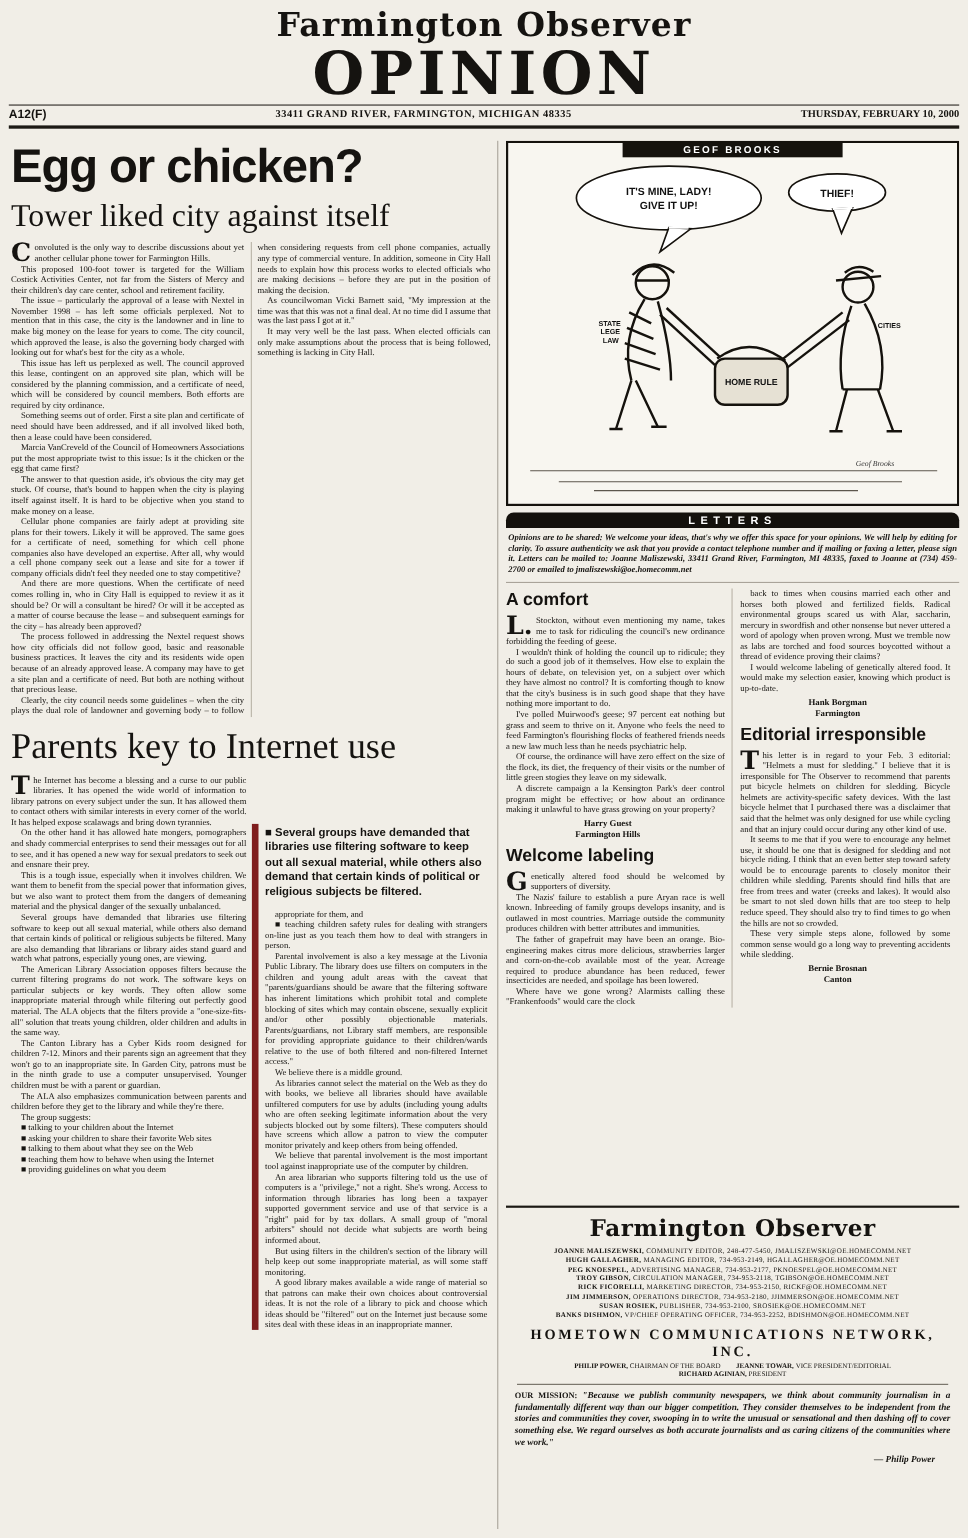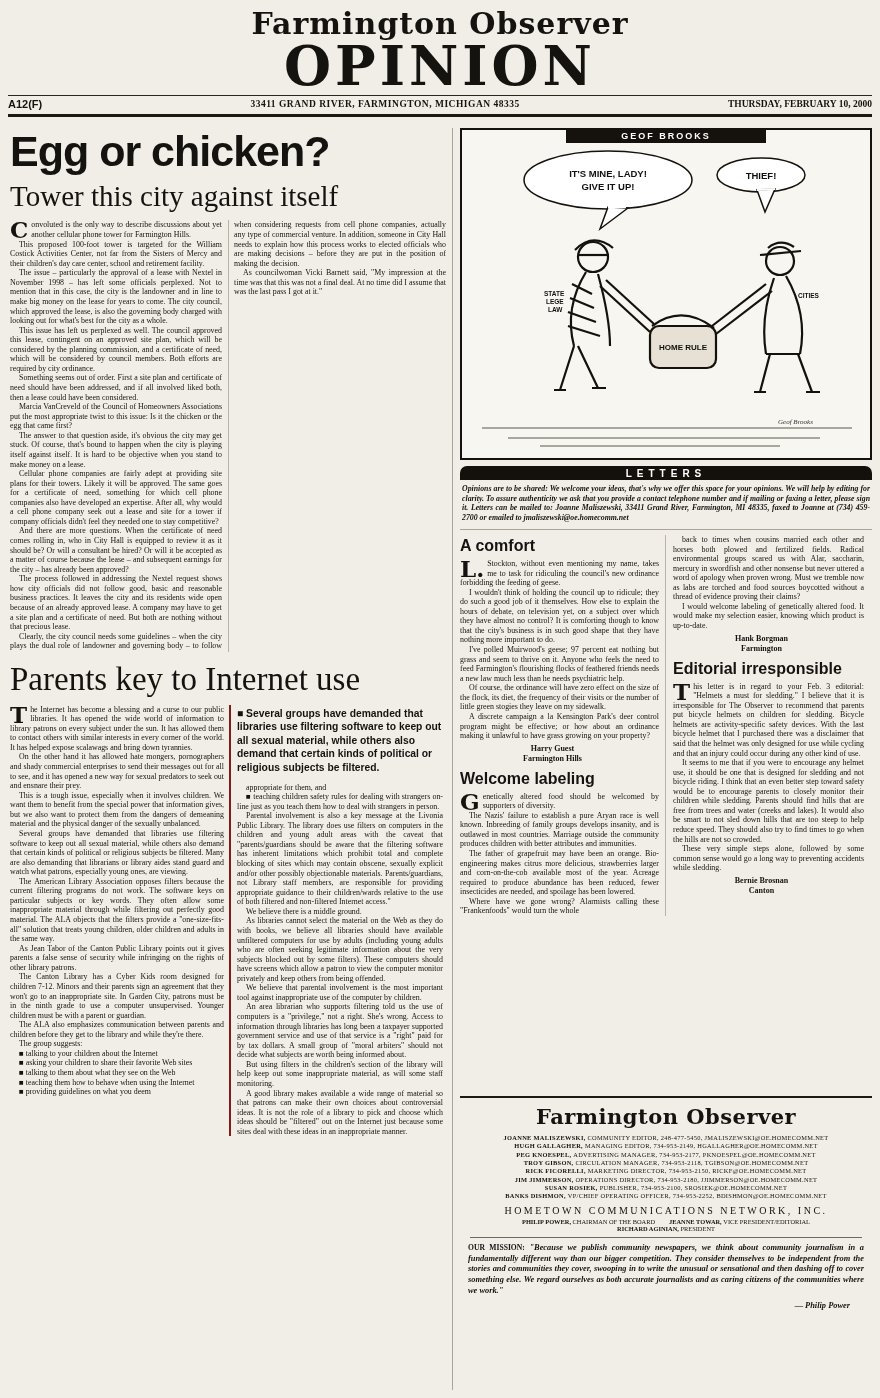--- a/index.html
+++ b/index.html
@@ -88,39 +88,39 @@
   .sig span { display:block; }
 
   
   .parents { position:absolute; left:10px; top:662px; width:436px; }
   .parents-headline {
     font-family:"Liberation Serif", serif; font-weight:400; font-size:33px; line-height:1.05;
     margin-bottom:8px;
   }
   .parents-cols { display:flex; }
   .pcol { width:214px; }
-  .pcol + .pcol { border-left:2px solid #7f1d1d; margin-left:5px; padding-left:6px; }
+  .pcol + .pcol { border-left:6px solid #7f1d1d; margin-left:5px; padding-left:6px;margin-top:44px; }
   .pull-quote {
     font-family:"Liberation Sans", sans-serif; font-weight:700; font-size:10.3px; line-height:1.32;
     margin:2px 0 8px 0;
   }
 
   
   .staffbox {
     position:absolute; left:460px; top:1096px; width:412px; height:296px;
     border-top:2px solid #1c1914; padding:4px 8px; text-align:center;
   }
   .staff-masthead {
     font-family:"DejaVu Serif", serif; font-weight:700; font-size:21px; letter-spacing:.5px;
     margin:2px 0 5px 0;
   }
   .staff-line { font-size:6.4px; line-height:1.3; text-transform:uppercase; letter-spacing:.3px; }
   .staff-line .lead, .officer .lead { font-weight:700; }
   .network {
-    font-weight:400; font-size:10px; letter-spacing:2.5px; text-transform:uppercase; margin:4px 0 2px 0;
+    font-weight:700; font-size:13px; letter-spacing:2.5px; text-transform:uppercase; margin:4px 0 2px 0;
   }
   .officers { display:flex; justify-content:center; flex-wrap:wrap; }
   .officer { font-size:6.4px; text-transform:uppercase; margin:0 7px; }
   .staff-hr { border:none; border-top:1px solid #6f6a60; margin:5px 2px; }
   .mission {
     font-style:italic; font-weight:700; font-size:8.4px; line-height:1.3; text-align:justify;
   }
   .mission .lead { font-style:normal; text-transform:uppercase; font-size:7.6px; }
   .mission-sig { text-align:right; font-style:italic; font-weight:700; font-size:8.4px; margin-top:4px; padding-right:14px; }
 </style>
@@ -138,34 +138,35 @@
       <span class="address">33411 Grand River, Farmington, Michigan 48335</span>
       <span class="issue-date">Thursday, February 10, 2000</span>
     </div>
     <hr class="header-rule thick">
   </div>
 
   <div class="v-divider"></div>
 
   <section class="egg">
     <h1 class="egg-headline">Egg or chicken?</h1>
-    <h2 class="egg-subheadline">Tower this city against itself</h2>
+    <h2 class="egg-subheadline">Tower liked city against itself</h2>
     <div class="egg-cols body-text">
         <p class="dc">Convoluted is the only way to describe discussions about yet another cellular phone tower for Farmington Hills.</p>
         <p>This proposed 100-foot tower is targeted for the William Costick Activities Center, not far from the Sisters of Mercy and their children's day care center, school and retirement facility.</p>
         <p>The issue – particularly the approval of a lease with Nextel in November 1998 – has left some officials perplexed. Not to mention that in this case, the city is the landowner and in line to make big money on the lease for years to come. The city council, which approved the lease, is also the governing body charged with looking out for what's best for the city as a whole.</p>
         <p>This issue has left us perplexed as well. The council approved this lease, contingent on an approved site plan, which will be considered by the planning commission, and a certificate of need, which will be considered by council members. Both efforts are required by city ordinance.</p>
         <p>Something seems out of order. First a site plan and certificate of need should have been addressed, and if all involved liked both, then a lease could have been considered.</p>
         <p>Marcia VanCreveld of the Council of Homeowners Associations put the most appropriate twist to this issue: Is it the chicken or the egg that came first?</p>
         <p>The answer to that question aside, it's obvious the city may get stuck. Of course, that's bound to happen when the city is playing itself against itself. It is hard to be objective when you stand to make money on a lease.</p>
         <p>Cellular phone companies are fairly adept at providing site plans for their towers. Likely it will be approved. The same goes for a certificate of need, something for which cell phone companies also have developed an expertise. After all, why would a cell phone company seek out a lease and site for a tower if company officials didn't feel they needed one to stay competitive?</p>
         <p>And there are more questions. When the certificate of need comes rolling in, who in City Hall is equipped to review it as it should be? Or will a consultant be hired? Or will it be accepted as a matter of course because the lease – and subsequent earnings for the city – has already been approved?</p>
         <p>The process followed in addressing the Nextel request shows how city officials did not follow good, basic and reasonable business practices. It leaves the city and its residents wide open because of an already approved lease. A company may have to get a site plan and a certificate of need. But both are nothing without that precious lease.</p>
         <p>Clearly, the city council needs some guidelines – when the city plays the dual role of landowner and governing body – to follow when considering requests from cell phone companies, actually any type of commercial venture. In addition, someone in City Hall needs to explain how this process works to elected officials who are making decisions – before they are put in the position of making the decision.</p>
         <p>As councilwoman Vicki Barnett said, "My impression at the time was that this was not a final deal. At no time did I assume that was the last pass I got at it."</p>
+        <p>It may very well be the last pass. When elected officials can only make assumptions about the process that is being followed, something is lacking in City Hall.</p>
       </div>
   </section>
 
   <section class="cartoon">
     <svg viewBox="0 0 412 332" width="412" height="332">
       <rect x="1" y="1" width="410" height="330" fill="#f8f6f0" stroke="#15120d" stroke-width="2"></rect>
       <rect x="106" y="1" width="200" height="14" fill="#15120d"></rect>
       <text x="206" y="11" text-anchor="middle" class="ct-credit">GEOF BROOKS</text>
 
       <g>
@@ -249,21 +250,21 @@
           </div>
         <p class="sig">
           <span>Harry Guest</span>
           <span>Farmington Hills</span>
         </p>
         <h3 class="letter-title">Welcome labeling</h3>
         <div class="body-text">
             <p class="dc">Genetically altered food should be welcomed by supporters of diversity.</p>
             <p>The Nazis' failure to establish a pure Aryan race is well known. Inbreeding of family groups develops insanity, and is outlawed in most countries. Marriage outside the community produces children with better attributes and immunities.</p>
             <p>The father of grapefruit may have been an orange. Bio-engineering makes citrus more delicious, strawberries larger and corn-on-the-cob available most of the year. Acreage required to produce abundance has been reduced, fewer insecticides are needed, and spoilage has been lowered.</p>
-            <p>Where have we gone wrong? Alarmists calling these "Frankenfoods" would turn the whole</p>
+            <p>Where have we gone wrong? Alarmists calling these "Frankenfoods" would care the clock</p>
           </div>
       </div>
 
       <div class="lcol">
         <div class="body-text">
             <p>back to times when cousins married each other and horses both plowed and fertilized fields. Radical environmental groups scared us with Alar, saccharin, mercury in swordfish and other nonsense but never uttered a word of apology when proven wrong. Must we tremble now as labs are torched and food sources boycotted without a thread of evidence proving their claims?</p>
             <p>I would welcome labeling of genetically altered food. It would make my selection easier, knowing which product is up-to-date.</p>
           </div>
         <p class="sig">
           <span>Hank Borgman</span>
@@ -286,21 +287,20 @@
 
   <section class="parents">
     <h2 class="parents-headline">Parents key to Internet use</h2>
     <div class="parents-cols">
       <div class="pcol body-text">
           <p class="dc">The Internet has become a blessing and a curse to our public libraries. It has opened the wide world of information to library patrons on every subject under the sun. It has allowed them to contact others with similar interests in every corner of the world. It has helped expose scalawags and bring down tyrannies.</p>
           <p>On the other hand it has allowed hate mongers, pornographers and shady commercial enterprises to send their messages out for all to see, and it has opened a new way for sexual predators to seek out and ensnare their prey.</p>
           <p>This is a tough issue, especially when it involves children. We want them to benefit from the special power that information gives, but we also want to protect them from the dangers of demeaning material and the physical danger of the sexually unbalanced.</p>
           <p>Several groups have demanded that libraries use filtering software to keep out all sexual material, while others also demand that certain kinds of political or religious subjects be filtered. Many are also demanding that librarians or library aides stand guard and watch what patrons, especially young ones, are viewing.</p>
           <p>The American Library Association opposes filters because the current filtering programs do not work. The software keys on particular subjects or key words. They often allow some inappropriate material through while filtering out perfectly good material. The ALA objects that the filters provide a "one-size-fits-all" solution that treats young children, older children and adults in the same way.</p>
-          <p>As Jean Tabor of the Canton Public Library points out it gives parents a false sense of security while infringing on the rights of other library patrons.</p>
           <p>The Canton Library has a Cyber Kids room designed for children 7-12. Minors and their parents sign an agreement that they won't go to an inappropriate site. In Garden City, patrons must be in the ninth grade to use a computer unsupervised. Younger children must be with a parent or guardian.</p>
           <p>The ALA also emphasizes communication between parents and children before they get to the library and while they're there.</p>
           <p>The group suggests:</p>
           <p>■ talking to your children about the Internet</p>
           <p>■ asking your children to share their favorite Web sites</p>
           <p>■ talking to them about what they see on the Web</p>
           <p>■ teaching them how to behave when using the Internet</p>
           <p>■ providing guidelines on what you deem</p>
         </div>
       <div class="pcol">

